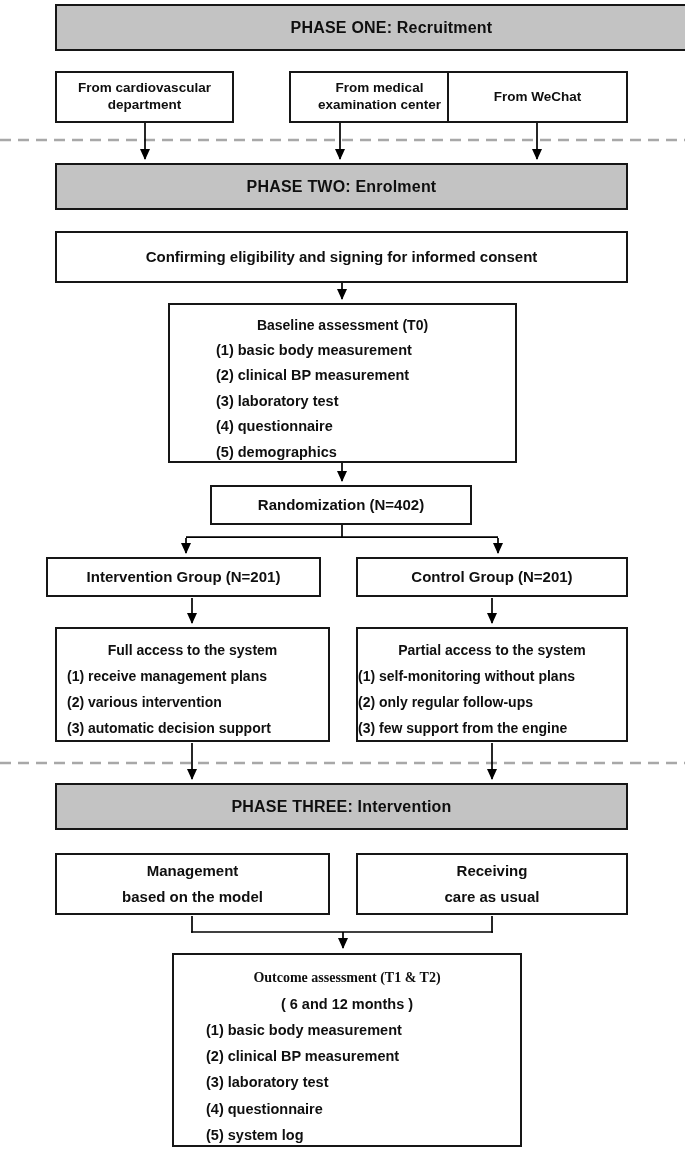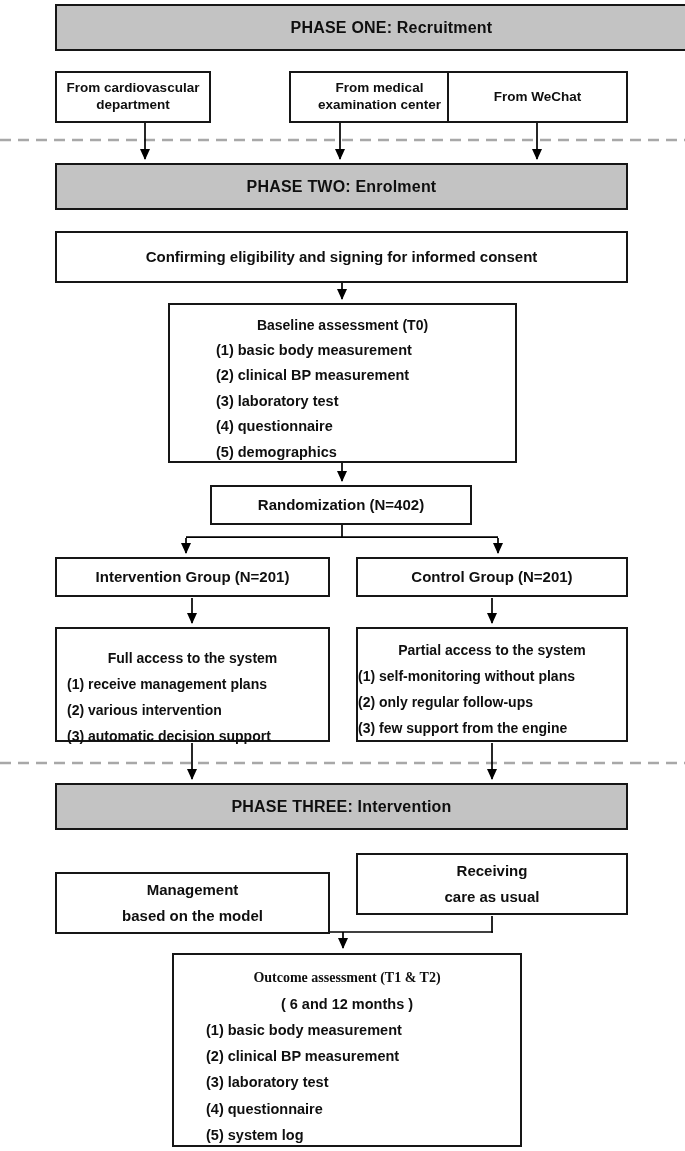--- a/index.html
+++ b/index.html
@@ -71,21 +71,21 @@
       <line x1="492" y1="916" x2="492" y2="932.8"></line>
       <line x1="191" y1="932" x2="493" y2="932"></line>
       <line x1="343" y1="932" x2="343" y2="948" marker-end="url(#ah)"></line>
     </g>
   </svg>
 
   <div class="box phase" style="left:55px;top:4px;width:673px;height:47px;">
     <span>PHASE ONE: Recruitment</span>
   </div>
 
-  <div class="box src" style="left:55px;top:71px;width:156px;height:52px;">
+  <div class="box src" style="left:55px;top:71px;width:179px;height:52px;">
     <span>From cardiovascular department</span>
   </div>
   <div class="box src" style="left:250px;top:71px;width:181px;height:52px;margin-left:39px;">
     <span>From medical examination center</span>
   </div>
   <div class="box src" style="left:447px;top:71px;width:181px;height:52px;">
     <span>From WeChat</span>
   </div>
 
   <div class="box phase" style="left:55px;top:163px;width:573px;height:47px;">
@@ -104,49 +104,49 @@
       <div>(3) laboratory test</div>
       <div>(4) questionnaire</div>
       <div>(5) demographics</div>
     </div>
   </div>
 
   <div class="box plain" style="left:210px;top:485px;width:262px;height:40px;">
     <span>Randomization (N=402)</span>
   </div>
 
-  <div class="box plain" style="left:55px;top:557px;width:275px;height:40px;justify-content:center;">
+  <div class="box plain" style="left:46px;top:557px;width:275px;height:40px;justify-content:center;">
     <span>Intervention Group (N=201)</span>
   </div>
   <div class="box plain" style="left:356px;top:557px;width:272px;height:40px;">
     <span>Control Group (N=201)</span>
   </div>
 
-  <div class="box listbox access" style="left:55px;top:627px;width:275px;height:115px;padding-top:16px;">
+  <div class="box listbox access" style="left:55px;top:627px;width:275px;height:115px;padding-top:8px;">
     <div class="bx-title" style="line-height:26px;">Full access to the system</div>
     <div class="bx-items" style="padding-left:10px;line-height:26px;">
       <div>(1) receive management plans</div>
       <div>(2) various intervention</div>
       <div>(3) automatic decision support</div>
     </div>
   </div>
   <div class="box listbox access" style="left:356px;top:627px;width:272px;height:115px;padding-top:8px;">
     <div class="bx-title" style="line-height:26px;">Partial access to the system</div>
     <div class="bx-items" style="line-height:26px;">
       <div>(1) self-monitoring without plans</div>
       <div>(2) only regular follow-ups</div>
       <div>(3) few support from the engine</div>
     </div>
   </div>
 
   <div class="box phase" style="left:55px;top:783px;width:573px;height:47px;">
     <span>PHASE THREE: Intervention</span>
   </div>
 
-  <div class="box twoline" style="left:55px;top:853px;width:275px;height:62px;margin-top:19px;">
+  <div class="box twoline" style="left:55px;top:853px;width:275px;height:62px;">
     <span>Management</span>
     <span>based on the model</span>
   </div>
   <div class="box twoline" style="left:356px;top:853px;width:272px;height:62px;">
     <span>Receiving</span>
     <span>care as usual</span>
   </div>
 
   <div class="box listbox" style="left:172px;top:953px;width:350px;height:194px;padding-top:10px;">
     <div class="bx-title" style="line-height:26px;font-family:Liberation Serif, serif;">Outcome assessment (T1 &amp; T2)</div>

